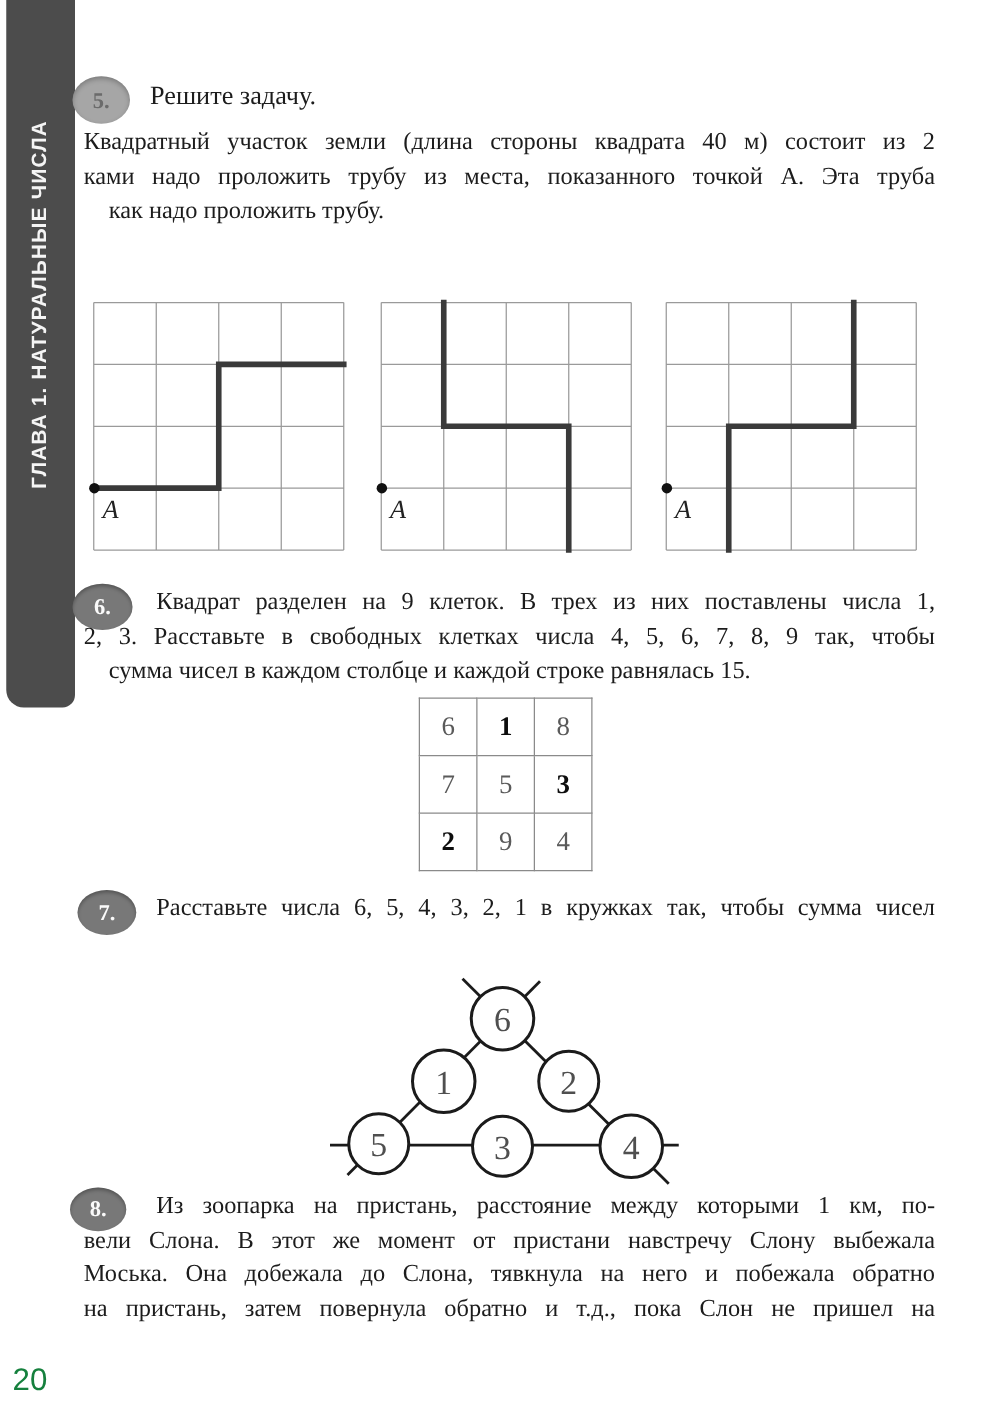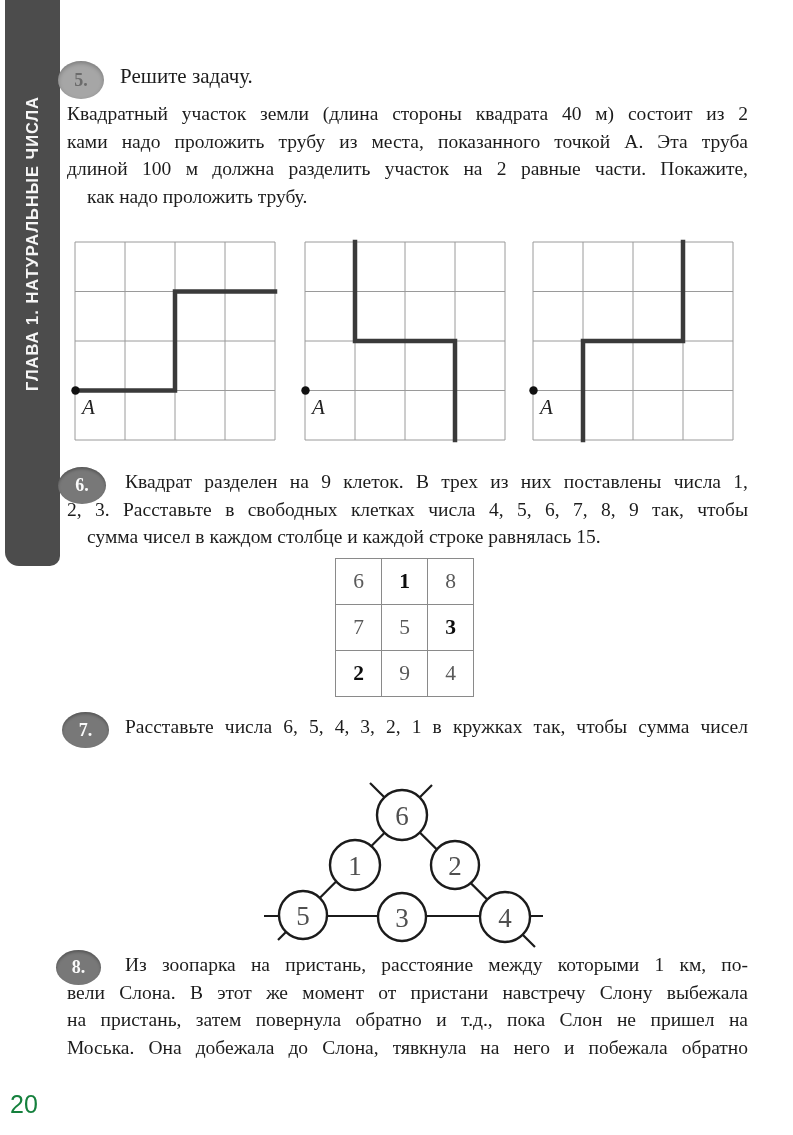--- a/index.html
+++ b/index.html
@@ -68,21 +68,20 @@
 
 <div class="sidebar">
   <div class="sidebar-text">ГЛАВА 1. НАТУРАЛЬНЫЕ ЧИСЛА</div>
 </div>
 
 <div id="badge5" class="badge light">5.</div>
 <div class="ptitle">Решите задачу.</div>
 <div id="para5" class="para">
   <div class="pline">Квадратный участок земли (длина стороны квадрата 40 м) состоит из 2</div>
   <div class="pline">ками надо проложить трубу из места, показанного точкой А. Эта труба</div>
-  <div class="pline">длиной 100 м должна разделить участок на 2 равные части. Покажите,</div>
   <div class="pline last">как надо проложить трубу.</div>
 </div>
 
 <svg id="grids-svg" width="690" height="212">
   <path class="gridline" d="M15 7 H215 M15 56.5 H215 M15 106 H215 M15 155.5 H215 M15 205 H215 M15 7 V205 M65 7 V205 M115 7 V205 M165 7 V205 M215 7 V205"></path>
   <path class="gridline" d="M245 7 H445 M245 56.5 H445 M245 106 H445 M245 155.5 H445 M245 205 H445 M245 7 V205 M295 7 V205 M345 7 V205 M395 7 V205 M445 7 V205"></path>
   <path class="gridline" d="M473 7 H673 M473 56.5 H673 M473 106 H673 M473 155.5 H673 M473 205 H673 M473 7 V205 M523 7 V205 M573 7 V205 M623 7 V205 M673 7 V205"></path>
   <path class="pipe" d="M15 155.5 L115 155.5 L115 56.5 L215 56.5"></path>
   <path class="pipe" d="M295 7 L295 106 L395 106 L395 205"></path>
   <path class="pipe" d="M623 7 L623 106 L523 106 L523 205"></path>
@@ -141,17 +140,17 @@
   <text x="215" y="105" class="tri-num">2</text>
   <text x="63" y="155" class="tri-num">5</text>
   <text x="162" y="157" class="tri-num">3</text>
   <text x="265" y="157" class="tri-num">4</text>
 </svg>
 
 <div id="badge8" class="badge dark">8.</div>
 <div id="para8" class="para">
   <div class="pline indent">Из зоопарка на пристань, расстояние между которыми 1 км, по-</div>
   <div class="pline">вели Слона. В этот же момент от пристани навстречу Слону выбежала</div>
+  <div class="pline">Моська. Она добежала до Слона, тявкнула на него и побежала обратно</div>
   <div class="pline">на пристань, затем повернула обратно и т.д., пока Слон не пришел на</div>
-  <div class="pline">Моська. Она добежала до Слона, тявкнула на него и побежала обратно</div>
 </div>
 
 <div class="pagenum">20</div>
 
 </body></html>

